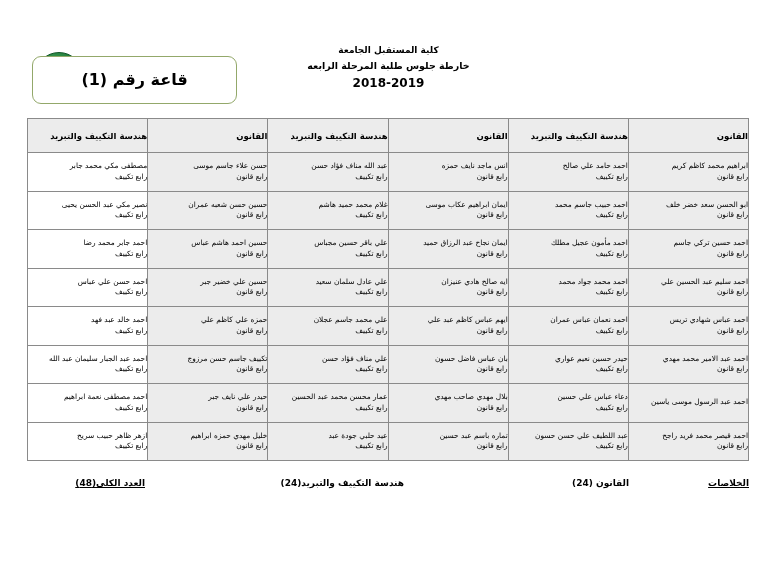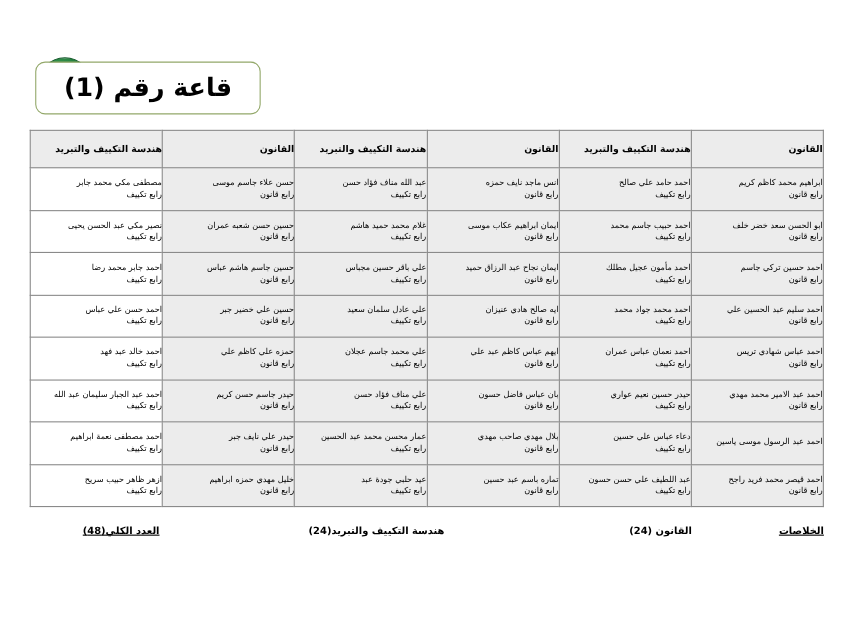--- a/index.html
+++ b/index.html
@@ -39,21 +39,21 @@
     height: 48px;
     border: 1px solid #93a86a;
     border-radius: 9px;
     background: #ffffff;
     display: flex;
     align-items: center;
     justify-content: center;
     box-sizing: border-box;
   }
   .hall-badge-text {
-    font-size: 23px;
+    font-size: 16px;
     font-weight: bold;
     color: #000000;
     direction: rtl;
     line-height: 1;
   }
 
   .title-block {
     position: absolute;
     top: 0;
     left: 0;
@@ -227,20 +227,25 @@
       <div class="logo-outer">
         <div class="logo-ring"></div>
         <div class="logo-inner">
           <div class="logo-text">كلية المستقبل</div>
           <div class="logo-text">الجامعة</div>
           <div class="logo-text">بغداد</div>
         </div>
       </div>
     </div>
 
+    <div class="title-block">
+      <div class="title-line-1">كلية المستقبل الجامعة</div>
+      <div class="title-line-2">خارطة جلوس طلبة المرحلة الرابعه</div>
+      <div class="title-year">2018-2019</div>
+    </div>
 
     <div class="hall-badge">
       <span class="hall-badge-text">قاعة رقم (1)</span>
     </div>
 
   </div>
 
   <table class="chart-table">
     <thead>
       <tr>
@@ -316,21 +321,21 @@
           </td>
           <td class="cell-shaded">
             <span class="student-name">ايمان نجاح عبد الرزاق حميد</span>
             <span class="student-stage">رابع قانون</span>
           </td>
           <td class="cell-shaded">
             <span class="student-name">علي باقر حسين مجباس</span>
             <span class="student-stage">رابع تكييف</span>
           </td>
           <td class="cell-shaded">
-            <span class="student-name">حسين جاسم هاشم عباس</span>
+            <span class="student-name">حسين احمد هاشم عباس</span>
             <span class="student-stage">رابع قانون</span>
           </td>
           <td class="cell-plain">
             <span class="student-name">احمد جابر محمد رضا</span>
             <span class="student-stage">رابع تكييف</span>
           </td>
         </tr>
         <tr>
           <td class="cell-shaded">
             <span class="student-name">احمد سليم عبد الحسين علي</span>
@@ -394,21 +399,21 @@
           </td>
           <td class="cell-shaded">
             <span class="student-name">بان عباس فاضل حسون</span>
             <span class="student-stage">رابع قانون</span>
           </td>
           <td class="cell-shaded">
             <span class="student-name">علي مناف فؤاد حسن</span>
             <span class="student-stage">رابع تكييف</span>
           </td>
           <td class="cell-shaded">
-            <span class="student-name">حيدر جاسم حسن كريم</span>
+            <span class="student-name">تكييف جاسم حسن مرزوج</span>
             <span class="student-stage">رابع قانون</span>
           </td>
           <td class="cell-plain">
             <span class="student-name">احمد عبد الجبار سليمان عبد الله</span>
             <span class="student-stage">رابع تكييف</span>
           </td>
         </tr>
         <tr>
           <td class="cell-shaded">
             <span class="student-name">احمد عبد الرسول موسى ياسين</span>

